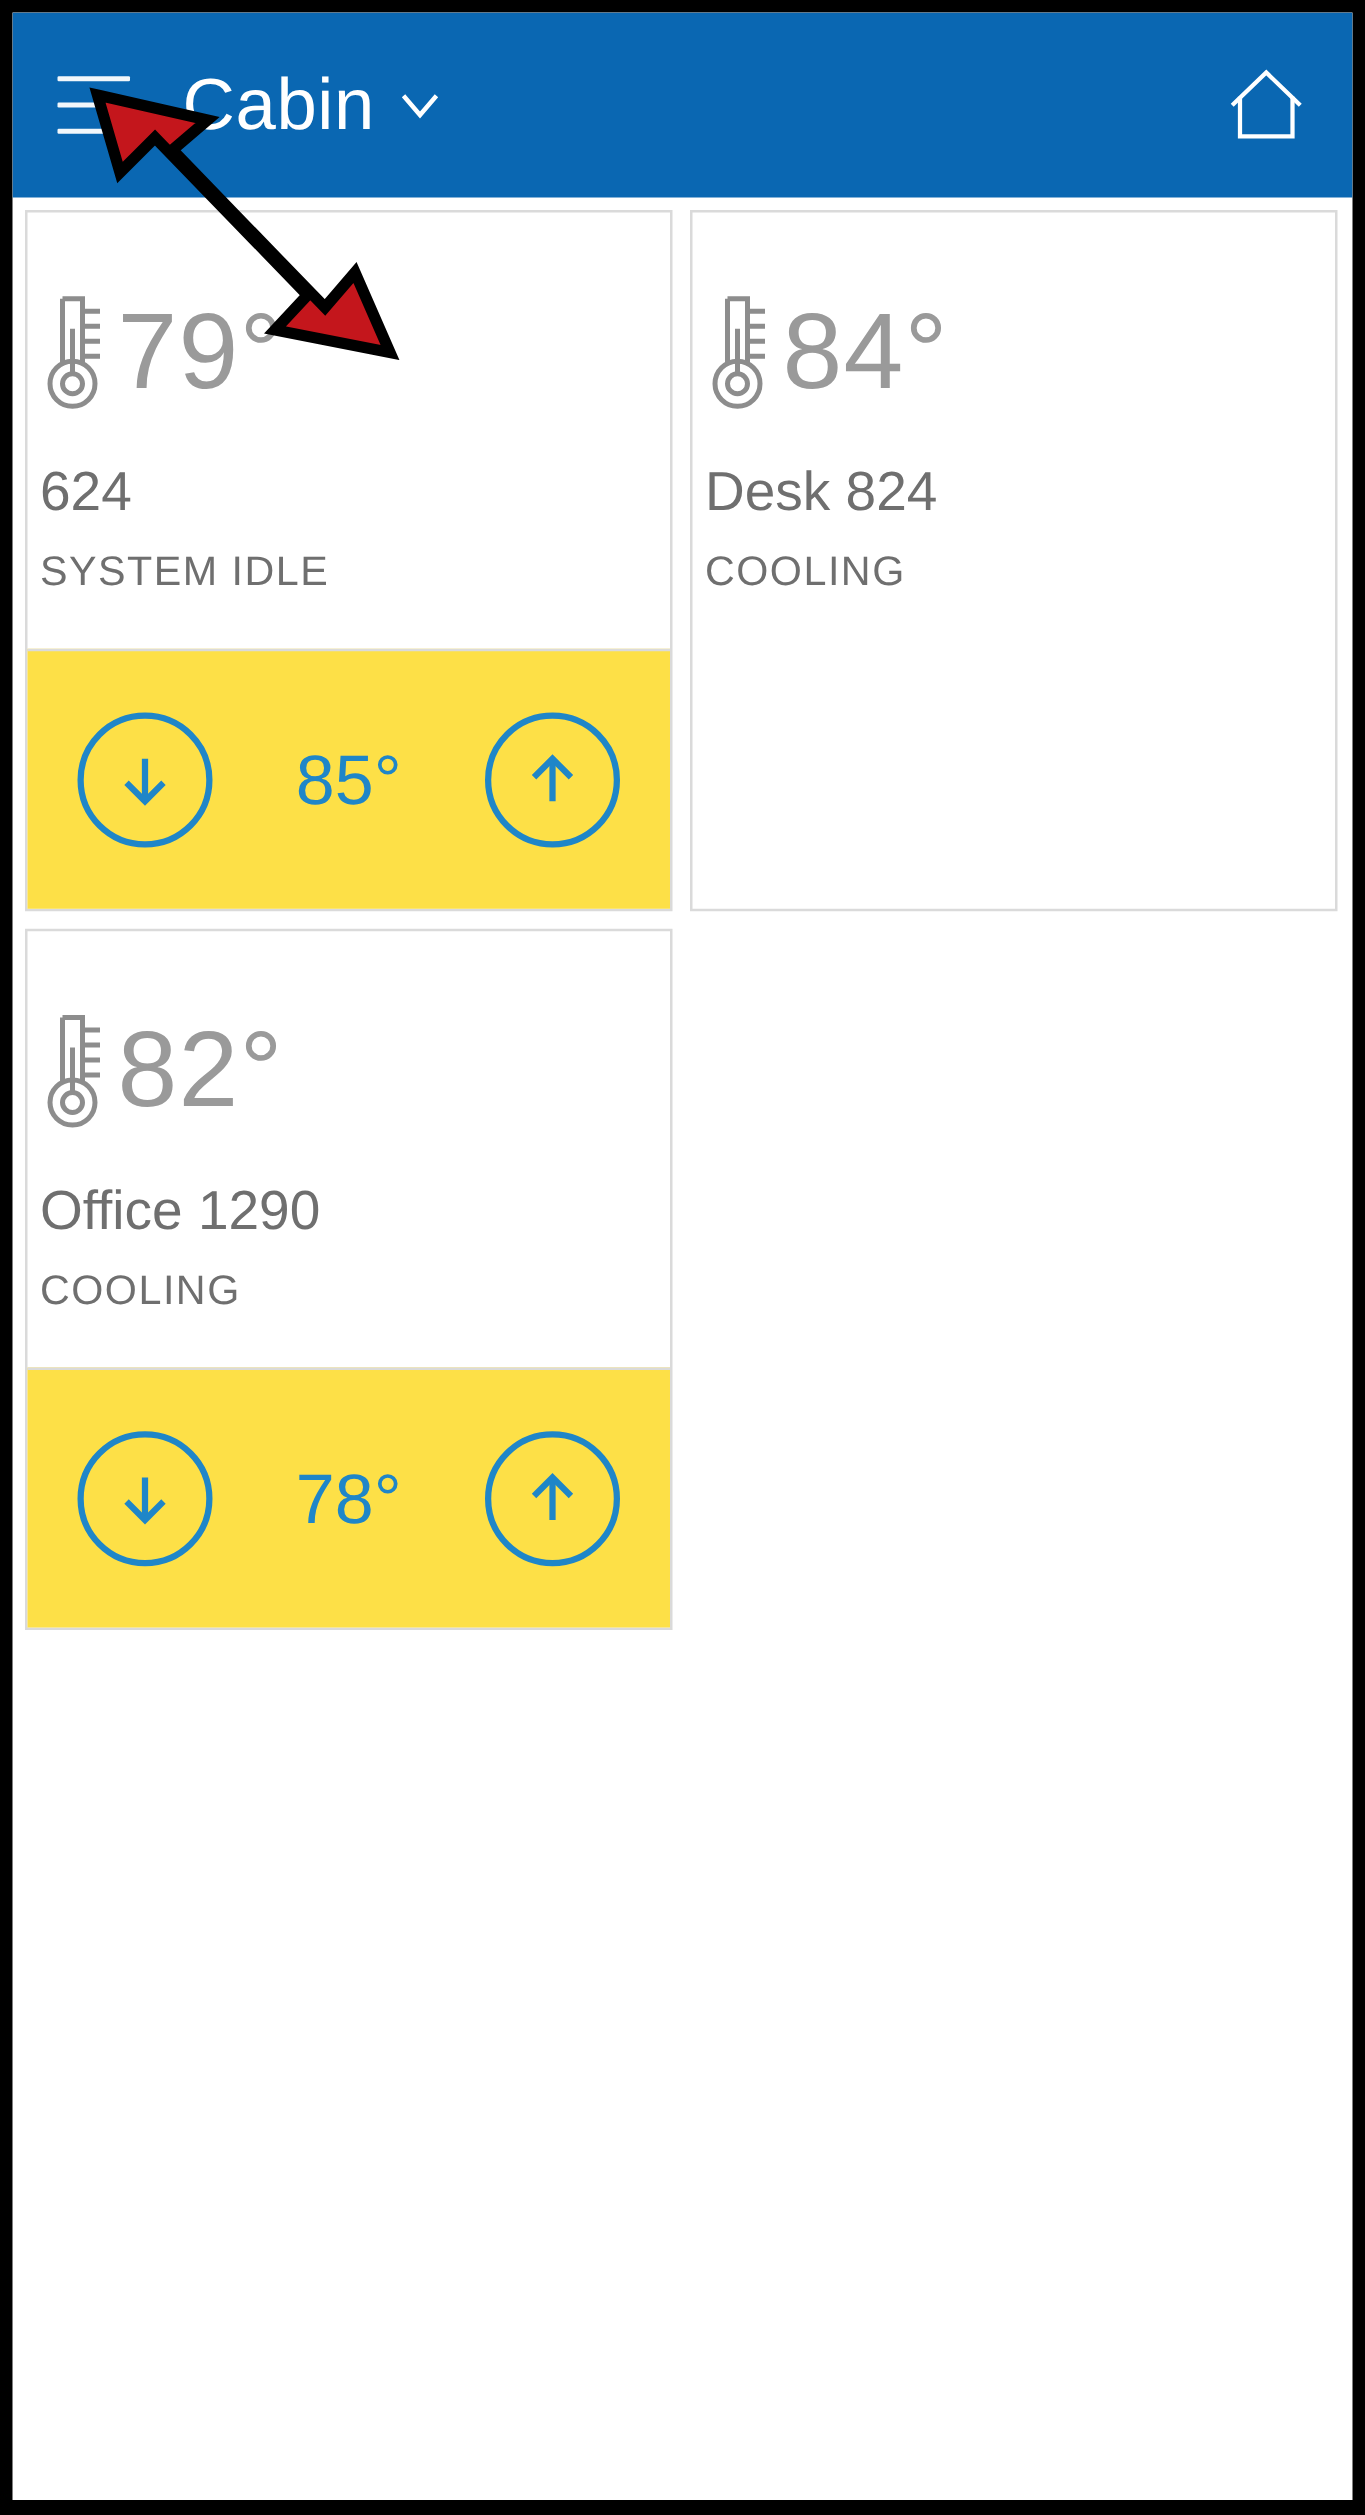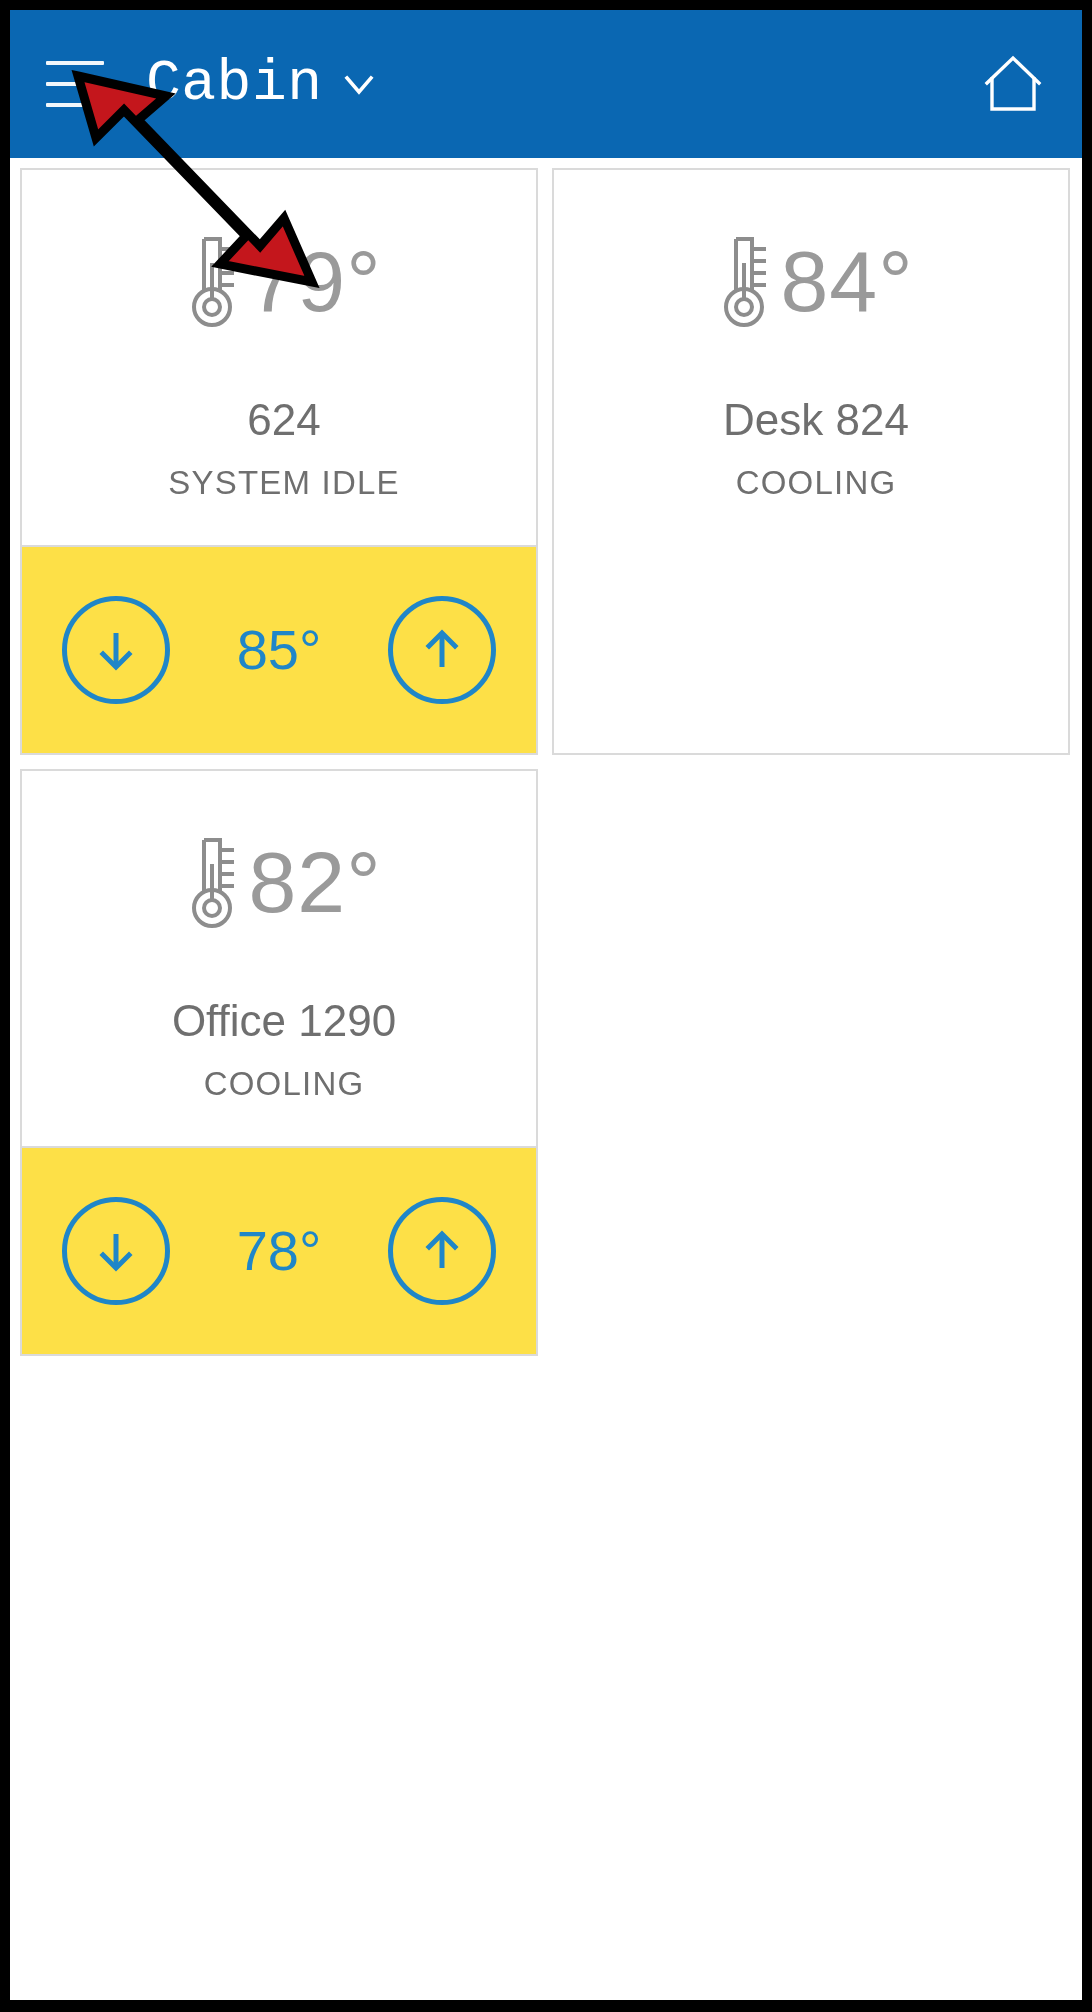--- a/index.html
+++ b/index.html
@@ -29,21 +29,20 @@
 
   
   #appbar {
     position: relative;
     height: 148px;
     background: #0a67b2;
     display: flex;
     align-items: center;
     padding: 0 34px 0 36px;
     box-sizing: border-box;
-    font-family: Liberation Mono, monospace;
   }
   #hamburger {
     width: 58px;
     height: 46px;
     display: flex;
     flex-direction: column;
     justify-content: space-between;
     flex: 0 0 auto;
     cursor: pointer;
   }
@@ -98,21 +97,21 @@
     border: 2px solid #dadada;
     box-sizing: border-box;
     display: flex;
     flex-direction: column;
     cursor: pointer;
   }
   .card-body {
     padding: 52px 0 46px 10px;
     display: flex;
     flex-direction: column;
-    align-items: center;
+    align-items: flex-start;
   }
   .temp-row {
     display: flex;
     align-items: center;
     justify-content: center;
     height: 118px;
   }
   .thermo-icon {
     width: 56px;
     height: 104px;
@@ -120,21 +119,21 @@
     margin-right: 6px;
   }
   .current-temp {
     font-size: 86px;
     color: #9a9a9a;
     font-weight: 300;
     line-height: 1;
     letter-spacing: 1px;
   }
   .zone-name {
-    margin-top: 58px;
+    margin-top: 32px;
     font-size: 44px;
     color: #6f6f6f;
     font-weight: 400;
     line-height: 1;
   }
   .zone-status {
     margin-top: 24px;
     font-size: 33px;
     color: #6f6f6f;
     letter-spacing: 1.2px;

